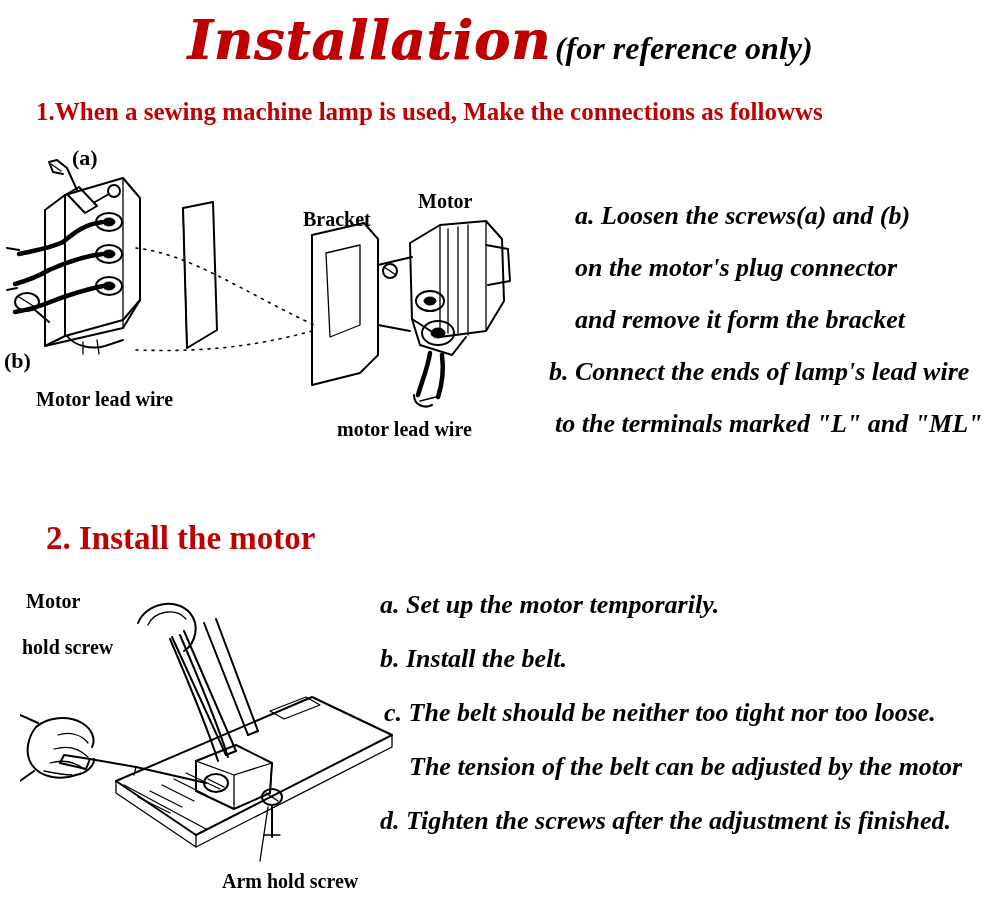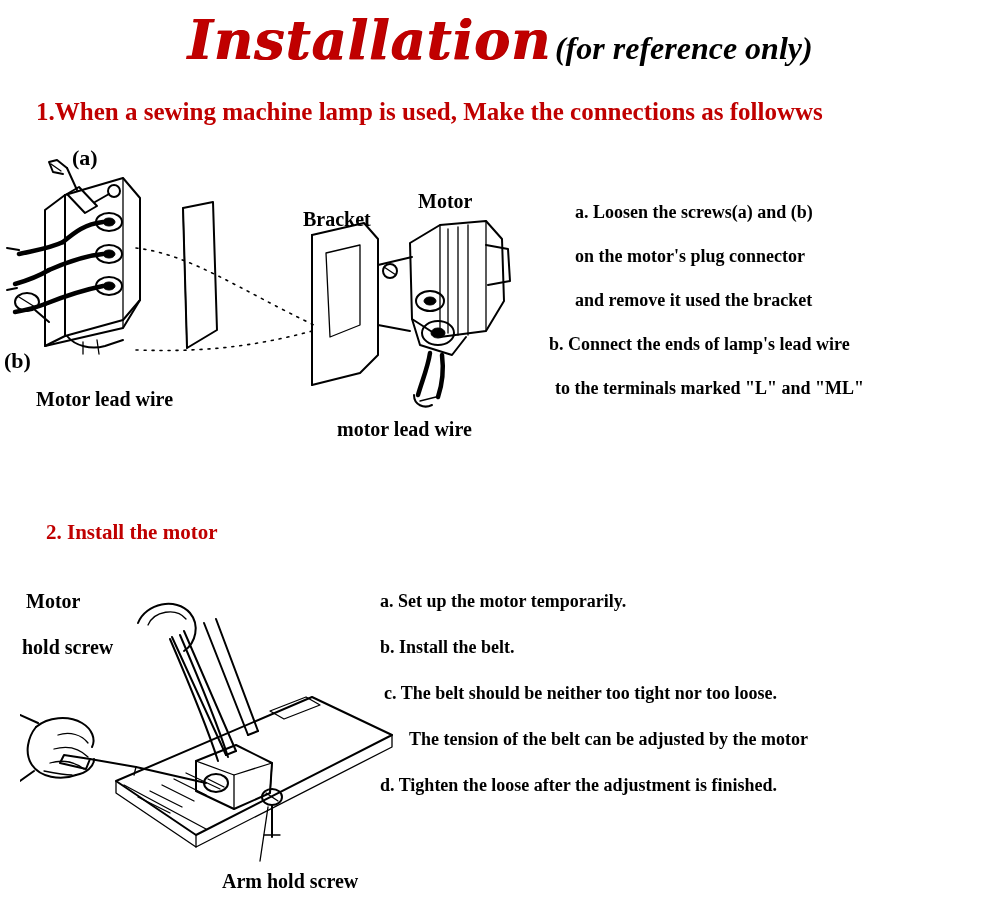--- a/index.html
+++ b/index.html
@@ -60,33 +60,34 @@
     white-space: nowrap;
   }
 
   
   .sec2-heading {
     position: absolute;
     left: 46px;
     top: 520px;
     font-family: "Liberation Serif", serif;
     font-weight: bold;
-    font-size: 21px;
+    font-size: 33px;
     color: #c00000;
     white-space: nowrap;
   }
 
   
   .textblock {
     position: absolute;
     font-family: "Liberation Serif", serif;
     font-weight: bold;
-    font-size: 18px;
+    font-size: 26px;
     color: #000;
     line-height: 1.0;
+    font-style: italic;
   }
   .textblock .line {
     white-space: nowrap;
   }
 
   
   #s1-text { left: 575px; top: 203px; }
   #s1-text .line { margin-bottom: 26px; }
 
   
@@ -222,21 +223,21 @@
     </svg>
   </div>
 
   <div class="fig-label" style="left:303px; top:208px;">Bracket</div>
   <div class="fig-label" style="left:418px; top:190px;">Motor</div>
   <div class="fig-label" style="left:337px; top:418px;">motor lead wire</div>
 
   <div class="textblock" id="s1-text">
     <div class="line">a. Loosen the screws(a) and (b)</div>
     <div class="line">on the motor's plug connector</div>
-    <div class="line">and remove it used the bracket</div>
+    <div class="line">and remove it form the bracket</div>
     <div class="line" style="margin-left:-26px;">b. Connect the ends of lamp's lead wire</div>
     <div class="line" style="margin-left:-20px;">to the terminals marked "L" and "ML"</div>
   </div>
 
   <div class="sec2-heading">2. Install the motor</div>
 
   <div class="fig-label" style="left:26px; top:590px;">Motor</div>
   <div class="fig-label" style="left:22px; top:636px;">hold screw</div>
   <div class="fig-label" style="left:222px; top:870px;">Arm hold screw</div>
 
@@ -301,16 +302,16 @@
 
       <path class="ln-thin" d="M240 276 L248 222"></path>
     </svg>
   </div>
 
   <div class="textblock" id="s2-text">
     <div class="line">a. Set up the motor temporarily.</div>
     <div class="line">b. Install the belt.</div>
     <div class="line" style="margin-left:4px;">c. The belt should be neither too tight nor too loose.</div>
     <div class="line" style="margin-left:29px;">The tension of the belt can be adjusted by the motor</div>
-    <div class="line" style="margin-left:0px;">d. Tighten the loose after the adjustment is finished.</div>
+    <div class="line" style="margin-left:0px;">d. Tighten the screws after the adjustment is finished.</div>
   </div>
 
 </div>
 
 </body></html>

